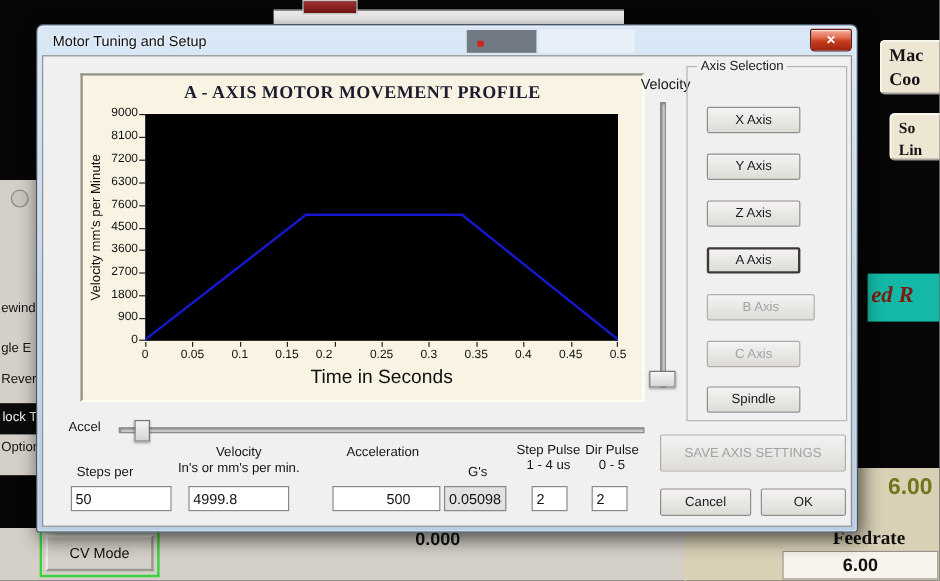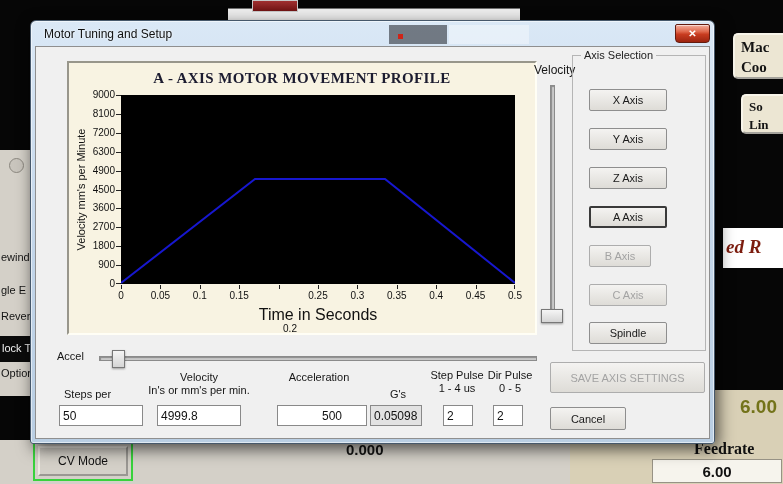--- a/index.html
+++ b/index.html
@@ -68,21 +68,21 @@
 
 <div class="bgbtn" style="left:733px;top:33px;width:54px;height:46px;border-radius:5px 0 0 5px;font-size:15px;line-height:1.35;padding:2px 0 0 6px;">
   <div>Mac</div>
   <div>Coo</div>
 </div>
 <div class="bgbtn" style="left:741px;top:94px;width:46px;height:40px;border-radius:5px 0 0 5px;font-size:13px;line-height:1.35;padding:2px 0 0 6px;">
   <div>So</div>
   <div>Lin</div>
 </div>
 
-<div class="abs" style="left:723px;top:228px;width:60px;height:40px;background:#ffffff;">
+<div class="abs" style="left:723px;top:228px;width:60px;height:40px;background:#14b8a6;">
   <div style="position:absolute;left:3px;top:8px;font-family:'Liberation Serif',serif;font-weight:bold;font-style:italic;font-size:19px;color:#7c1c0e;">ed R</div>
 </div>
 
 <div class="abs" style="left:570px;top:390px;width:213px;height:94px;background:#d9d0b6;">
   <div style="position:absolute;left:170px;top:6px;font-size:19px;font-weight:bold;color:#73731a;">6.00</div>
   <div style="position:absolute;left:124px;top:50px;font-family:'Liberation Serif',serif;font-weight:bold;font-size:16px;color:#101010;">Feedrate</div>
   <div style="position:absolute;left:82px;top:69px;width:130px;height:24px;background:#f6f4ed;border:1px solid #979285;display:flex;align-items:center;justify-content:center;box-sizing:border-box;">
     <span style="font-size:15px;font-weight:bold;color:#111;">6.00</span>
   </div>
 </div>
@@ -110,39 +110,39 @@
         <div class="ytick" style="top: 196.1px;">900</div>
         <div class="ymark" style="top: 202.1px;"></div>
         <div class="ytick" style="top: 177.2px;">1800</div>
         <div class="ymark" style="top: 183.2px;"></div>
         <div class="ytick" style="top: 158.3px;">2700</div>
         <div class="ymark" style="top: 164.3px;"></div>
         <div class="ytick" style="top: 139.4px;">3600</div>
         <div class="ymark" style="top: 145.4px;"></div>
         <div class="ytick" style="top: 120.5px;">4500</div>
         <div class="ymark" style="top: 126.5px;"></div>
-        <div class="ytick" style="top: 101.6px;">4900</div>
+        <div class="ytick" style="top: 101.6px;">7600</div>
         <div class="ymark" style="top: 107.6px;"></div>
         <div class="ytick" style="top: 82.7px;">6300</div>
         <div class="ymark" style="top: 88.7px;"></div>
         <div class="ytick" style="top: 63.8px;">7200</div>
         <div class="ymark" style="top: 69.8px;"></div>
         <div class="ytick" style="top: 44.9px;">8100</div>
         <div class="ymark" style="top: 50.9px;"></div>
         <div class="ytick" style="top: 26px;">9000</div>
         <div class="ymark" style="top: 32px;"></div>
         <div class="xtick" style="left: 35px; top: 227px;">0</div>
         <div class="xmark" style="left: 52px; top: 222px;"></div>
         <div class="xtick" style="left: 74.4px; top: 227px;">0.05</div>
         <div class="xmark" style="left: 91.4px; top: 222px;"></div>
         <div class="xtick" style="left: 113.8px; top: 227px;">0.1</div>
         <div class="xmark" style="left: 130.8px; top: 222px;"></div>
         <div class="xtick" style="left: 153.2px; top: 227px;">0.15</div>
         <div class="xmark" style="left: 170.2px; top: 222px;"></div>
-        <div class="xtick" style="left: 204px; top: 227px; margin-top: 33px;">0.2</div>
+        <div class="xtick" style="left: 184px; top: 227px;">0.2</div>
         <div class="xmark" style="left: 209.6px; top: 222px;"></div>
         <div class="xtick" style="left: 232px; top: 227px;">0.25</div>
         <div class="xmark" style="left: 249px; top: 222px;"></div>
         <div class="xtick" style="left: 271.4px; top: 227px;">0.3</div>
         <div class="xmark" style="left: 288.4px; top: 222px;"></div>
         <div class="xtick" style="left: 310.8px; top: 227px;">0.35</div>
         <div class="xmark" style="left: 327.8px; top: 222px;"></div>
         <div class="xtick" style="left: 350.2px; top: 227px;">0.4</div>
         <div class="xmark" style="left: 367.2px; top: 222px;"></div>
         <div class="xtick" style="left: 389.6px; top: 227px;">0.45</div>
@@ -154,21 +154,21 @@
     <div class="lbl" style="left:498px;top:16px;font-size:12px;">Velocity</div>
     <div class="track-v" style="left:514px;top:38px;height:236px;"></div>
     <div class="thumb" style="left:505px;top:262px;width:20px;height:12px;"></div>
 
     <div class="groupbox" style="left:536px;top:8px;width:132px;height:294px;">
       <div class="groupbox-label">Axis Selection</div>
       <div class="btn axis-btn" style="position:absolute;left:16px;top:33px;width:78px;height:22px;">X Axis</div>
       <div class="btn axis-btn" style="position:absolute;left:16px;top:72px;width:78px;height:22px;">Y Axis</div>
       <div class="btn axis-btn" style="position:absolute;left:16px;top:111px;width:78px;height:22px;">Z Axis</div>
       <div class="btn axis-btn active" style="position:absolute;left:16px;top:150px;width:78px;height:22px;">A Axis</div>
-      <div class="btn axis-btn disabled" style="position:absolute;left:16px;top:189px;width:62px;height:22px;">B Axis</div>
+      <div class="btn axis-btn disabled" style="position:absolute;left:16px;top:189px;width:90px;height:22px;">B Axis</div>
       <div class="btn axis-btn disabled" style="position:absolute;left:16px;top:228px;width:78px;height:22px;">C Axis</div>
       <div class="btn axis-btn" style="position:absolute;left:16px;top:266px;width:78px;height:22px;">Spindle</div>
     </div>
 
     <div class="btn disabled" style="position:absolute;left:514px;top:315px;width:155px;height:31px;">SAVE AXIS SETTINGS</div>
 
     <div class="lbl" style="left:21px;top:303px;">Accel</div>
     <div class="track-h" style="left:63px;top:309px;width:436px;"></div>
     <div class="thumb" style="left:76px;top:303px;width:11px;height:16px;"></div>
 
@@ -183,14 +183,15 @@
     <div class="lbl" style="left:434px;top:335px;width:80px;text-align:center;">0 - 5</div>
 
     <input class="field" style="left: 23px; top: 358px; width: 84px;" value="50">
     <input class="field" style="left: 121px; top: 358px; width: 84px;" value="4999.8">
     <input class="field" style="left: 241px; top: 358px; width: 90px; padding-left: 44px;" value="500">
     <input class="field" style="left: 334px; top: 358px; width: 52px; background: rgb(226, 226, 226);" readonly="" value="0.050988">
     <input class="field" style="left: 407px; top: 358px; width: 30px;" value="2">
     <input class="field" style="left: 457px; top: 358px; width: 30px;" value="2">
 
     <div class="btn" style="position:absolute;left:514px;top:360px;width:76px;height:23px;">Cancel</div>
+    <div class="btn" style="position:absolute;left:598px;top:360px;width:71px;height:23px;">OK</div>
   </div>
 </div>
 
 </body></html>

